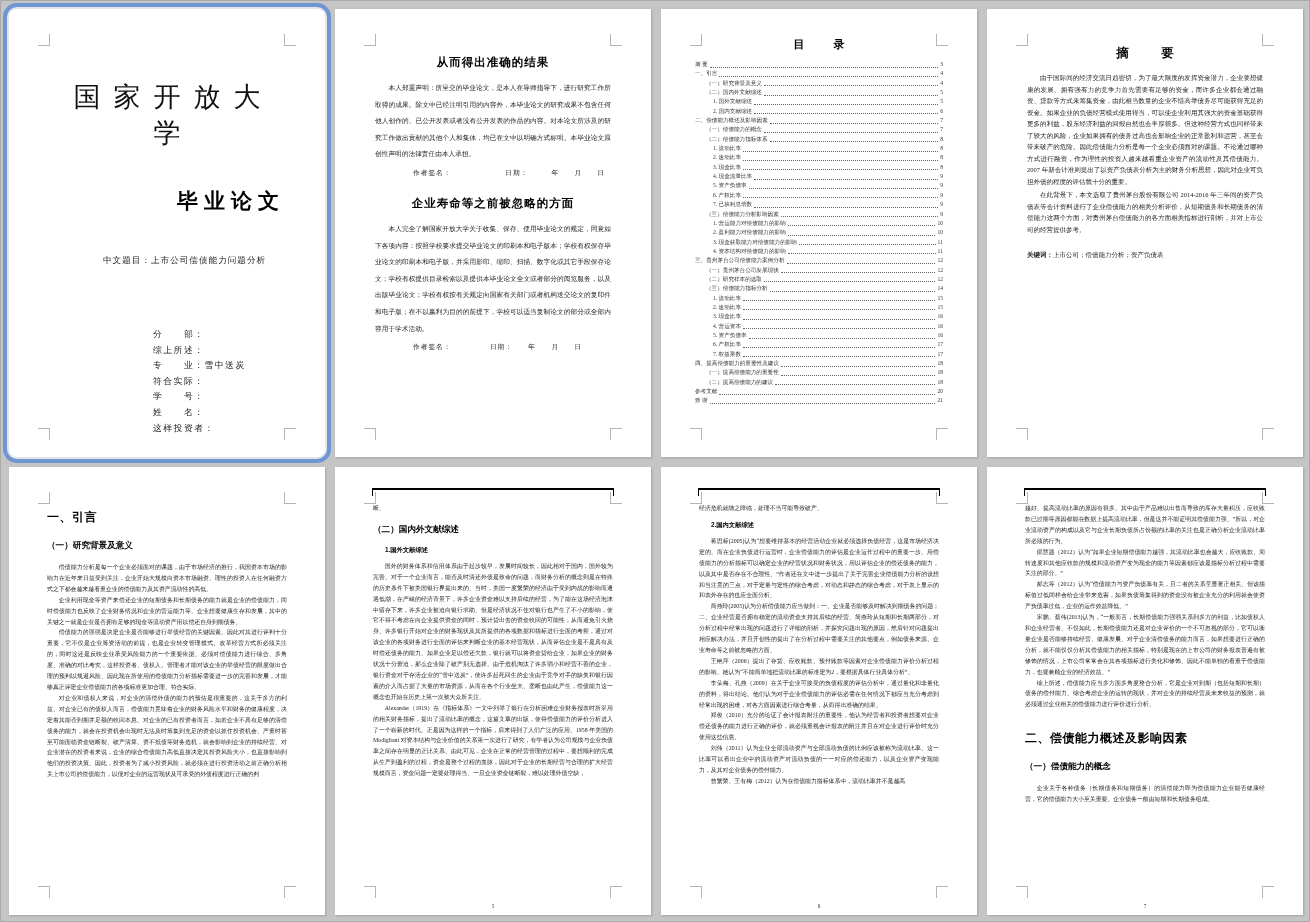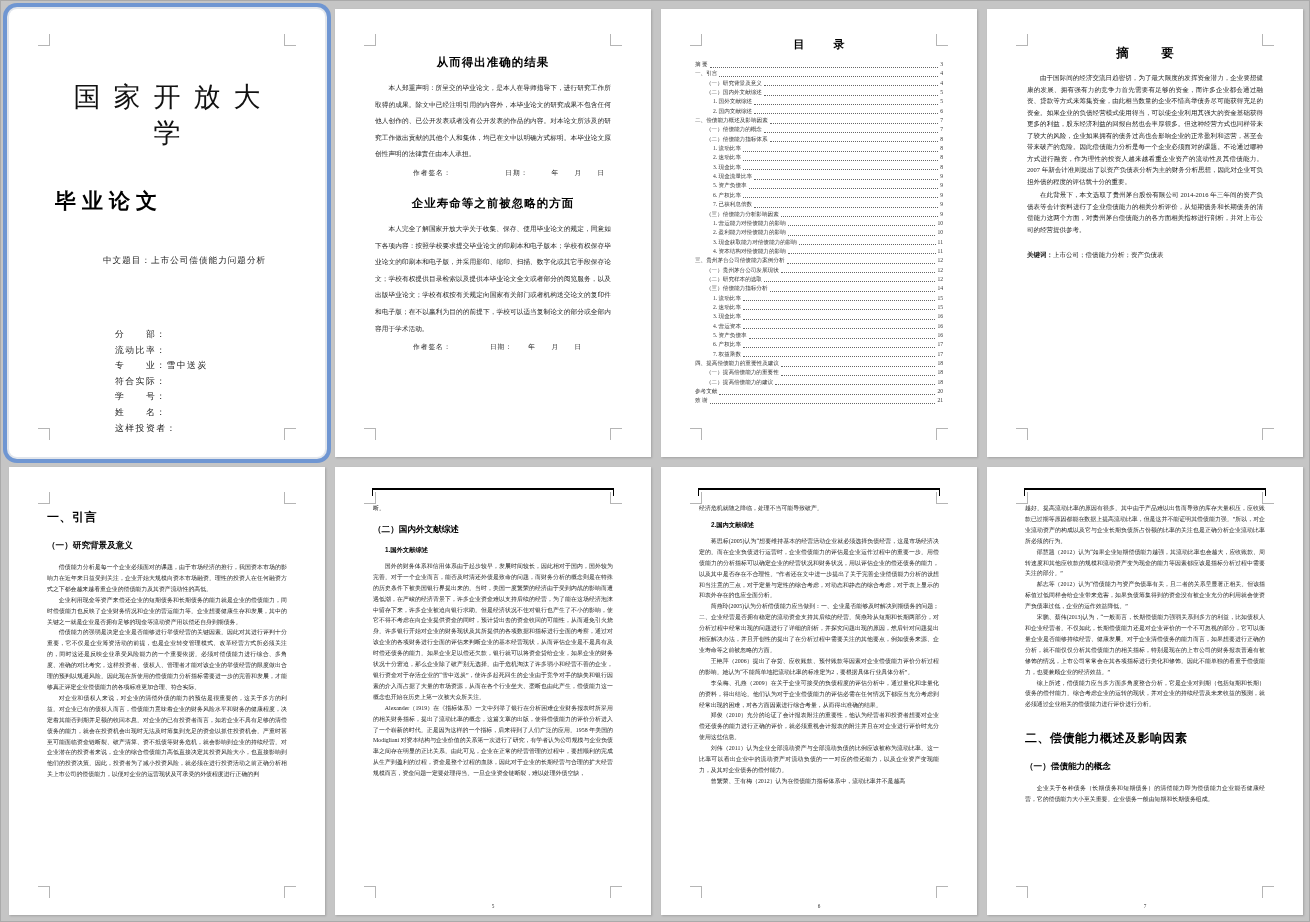--- a/index.html
+++ b/index.html
@@ -43,25 +43,25 @@
   .header-line::before,.header-line::after{
     content:"";position:absolute;top:-2px;width:1px;height:8px;background:#000;
   }
   .header-line::before{left:0;} .header-line::after{right:0;}
   
   .b-university{
     margin-top:40px;text-align:center;font-size:27px;letter-spacing:13px;padding-left:13px;
     color:#111;font-weight:500;
   }
   .b-cover-title{
-    margin-top:36px;text-align:left;font-size:21px;letter-spacing:6px;padding-left:6px;
+    margin-top:36px;text-align:right;font-size:21px;letter-spacing:6px;padding-left:6px;
     font-weight:bold;font-family:"Liberation Sans","DejaVu Sans",sans-serif;color:#000;
   }
   .b-topic{margin-top:40px;margin-left:54px;font-size:8.6px;letter-spacing:1px;}
-  .b-fields{margin-top:60px;margin-left:66px;}
+  .b-fields{margin-top:60px;margin-left:104px;}
   .b-field{font-size:8.8px;line-height:15.6px;letter-spacing:1.5px;}
   
   .b-decl-title{
     text-align:center;font-weight:bold;font-size:11.5px;letter-spacing:1px;
     font-family:"Liberation Sans","DejaVu Sans",sans-serif;color:#000;margin-top:16px;
   }
   .kind-decl .b-para{font-size:6.7px;line-height:16.6px;margin-top:10px;}
   .b-sign{font-size:6.7px;line-height:15px;margin:2px 0 6px 38px;letter-spacing:1px;}
   
   .b-toc-title{
@@ -105,21 +105,21 @@
 <body>
 
 <div class="canvas">
   <div class="page kind-cover" data-selected="true">
       <div class="inner">
         <div class="b-university">国家开放大学</div>
         <div class="b-cover-title">毕业论文</div>
         <div class="b-topic">中文题目：上市公司偿债能力问题分析</div>
         <div class="b-fields">
           <div class="b-field">分　　部：</div>
-          <div class="b-field">流动比率：</div>
+          <div class="b-field">综上所述：</div>
           <div class="b-field">专　　业：雪中送炭</div>
           <div class="b-field">符合实际：</div>
           <div class="b-field">学　　号：</div>
           <div class="b-field">姓　　名：</div>
           <div class="b-field">这样投资者：</div>
         </div>
       </div>
       <div class="corner tl"></div>
       <div class="corner tr"></div>
       <div class="corner bl"></div>

